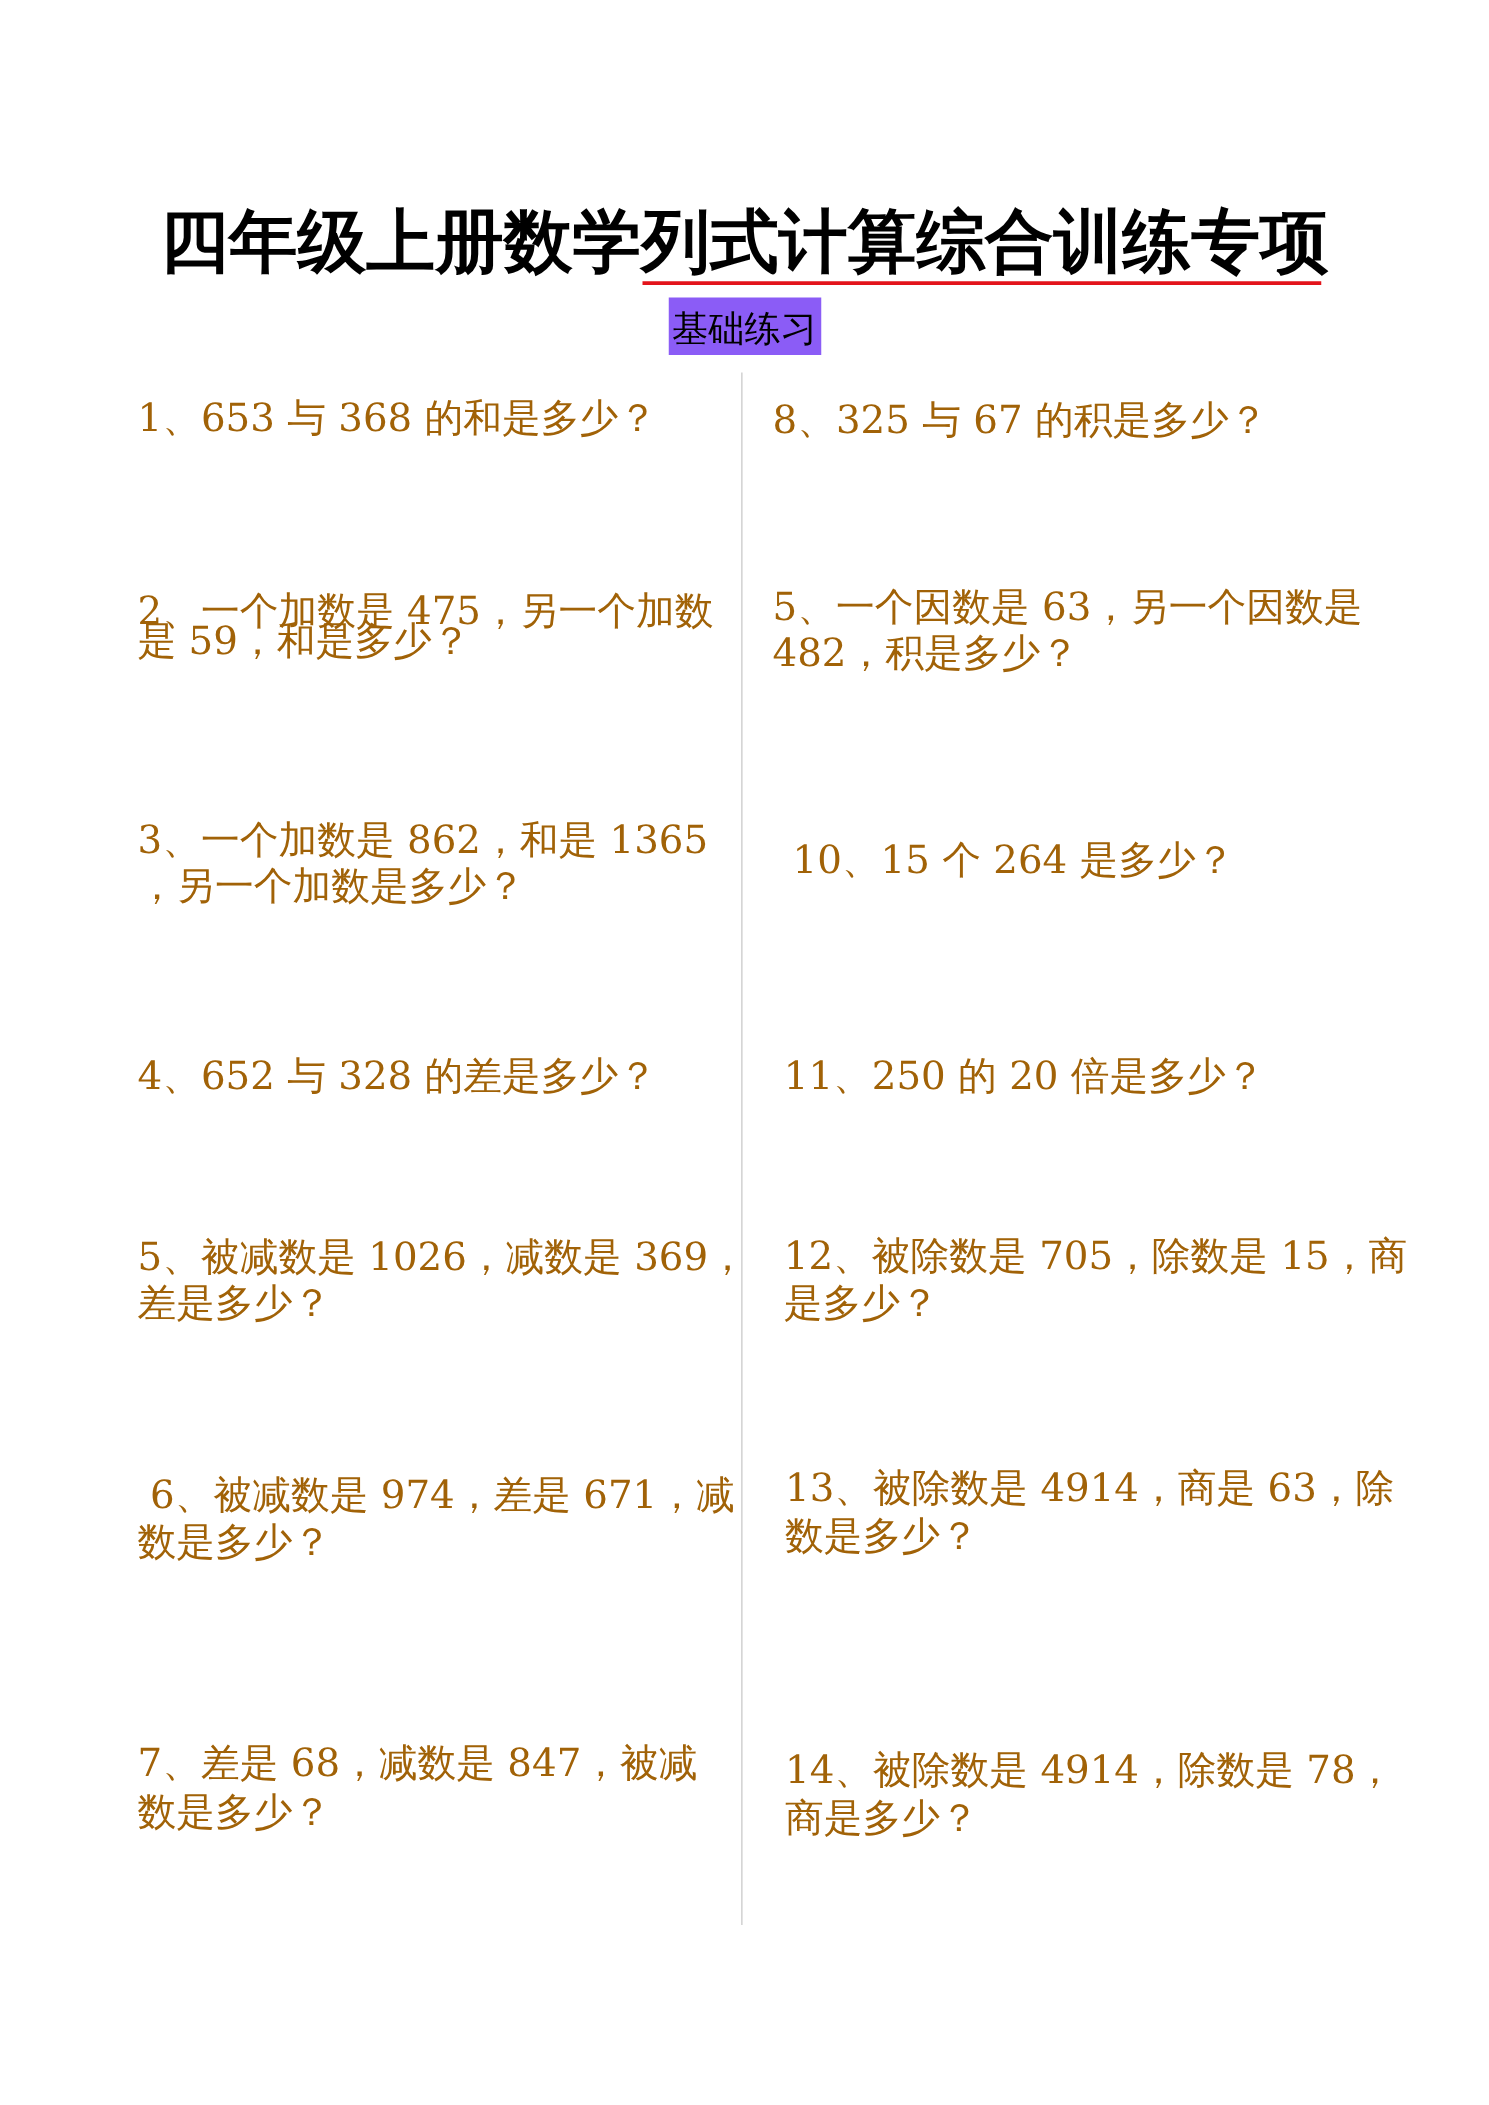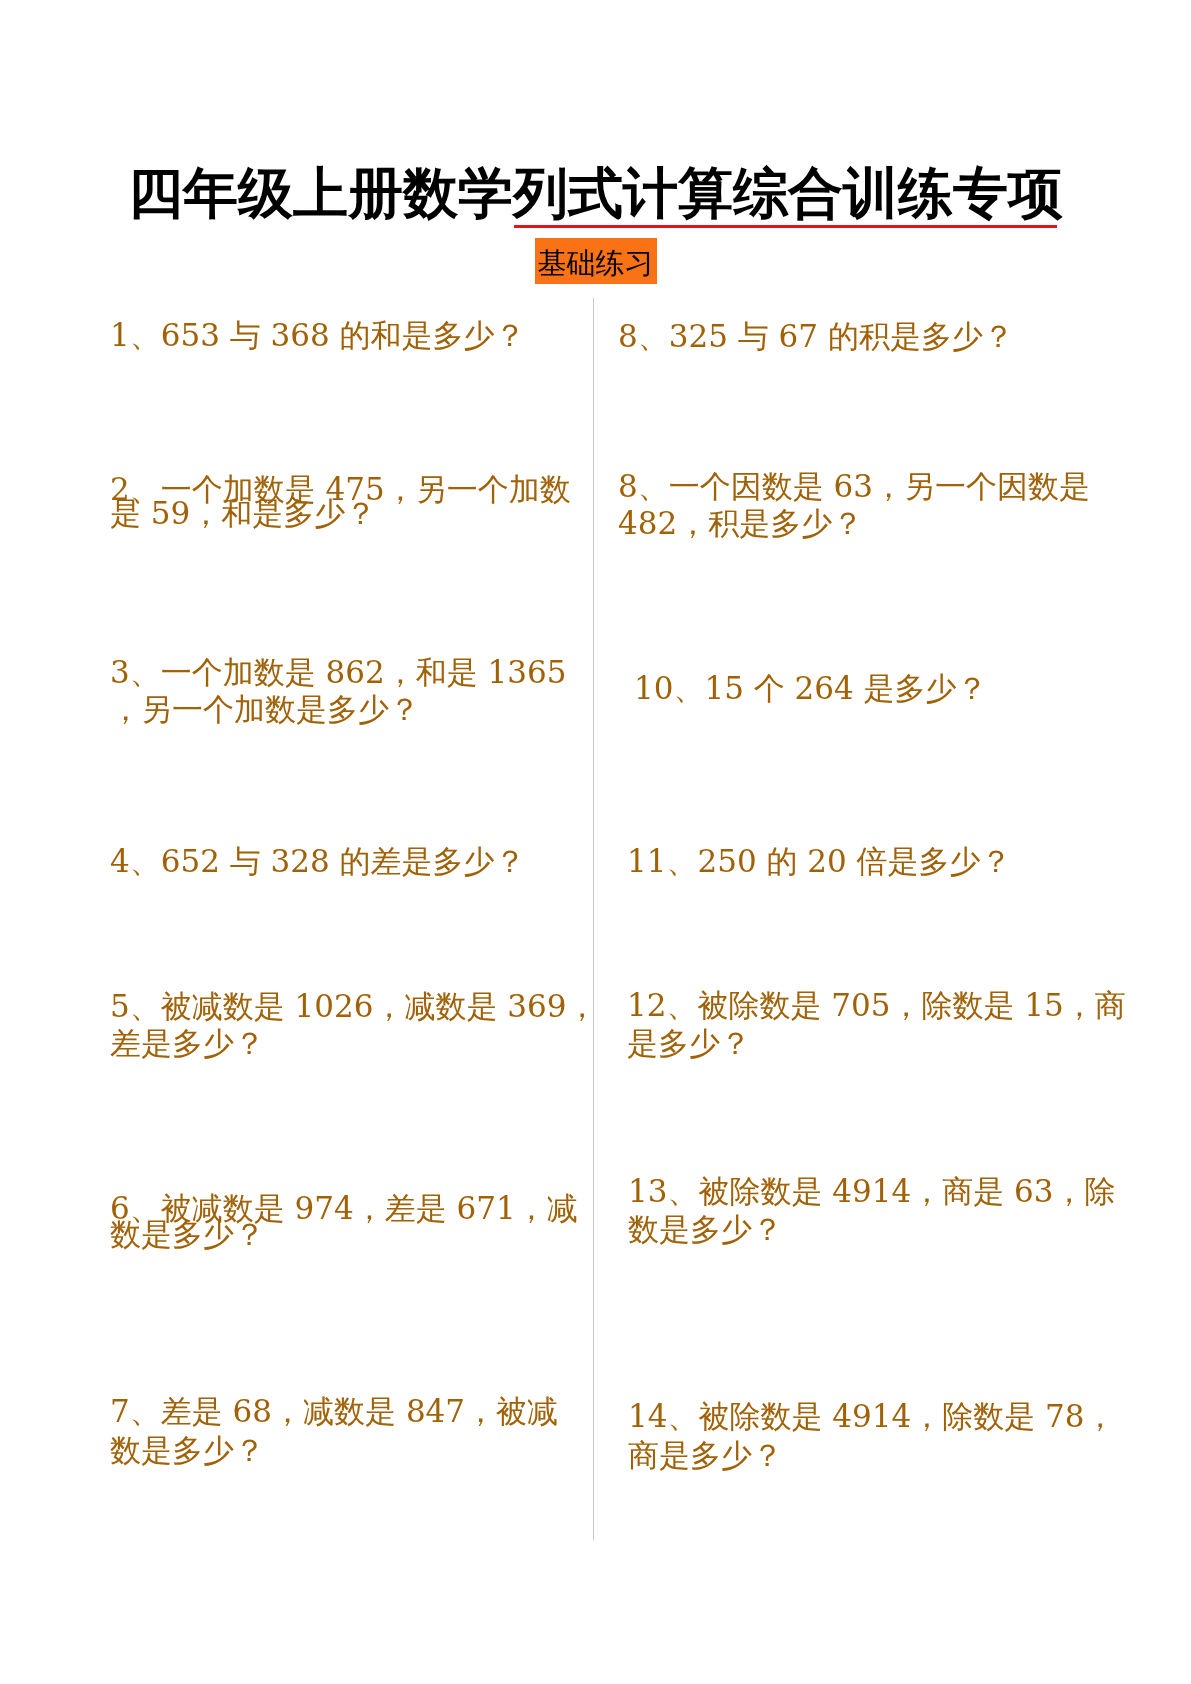--- a/index.html
+++ b/index.html
@@ -14,21 +14,21 @@
   }
   .title-underline {
     position: absolute; left: 514px; top: 225px; width: 543px; height: 3px;
     background: #e3141b;
   }
   .subtitle-wrap {
     position: absolute; top: 238px; left: 0; width: 1191px; text-align: center;
   }
   .subtitle {
     display: inline-block;
-    background: #f97316;
+    background: #8b5cf6;
     font-family: "DejaVu Sans", sans-serif;
     font-size: 29px; line-height: 42px; color: #000000;
     padding: 4px 3px 0 3px;
   }
   .divider {
     position: absolute; left: 593px; top: 298px; width: 1px; height: 1242px;
     background: #c8c8c8;
   }
   .q-line {
     position: absolute;
@@ -64,35 +64,35 @@
       <div class="q-line" style="left:110px; top:689px;">，另一个加数是多少？</div>
     </div>
     <div>
       <div class="q-line" style="left:110px; top:841px;">4、652 与 328 的差是多少？</div>
     </div>
     <div>
       <div class="q-line" style="left:110px; top:986px;">5、被减数是 1026，减数是 369，</div>
       <div class="q-line" style="left:110px; top:1023px;">差是多少？</div>
     </div>
     <div>
-      <div class="q-line" style="left:110px; top:1176px;margin-top:12px;">6、被减数是 974，差是 671，减</div>
+      <div class="q-line" style="left:120px; top:1176px;">6、被减数是 974，差是 671，减</div>
       <div class="q-line" style="left:110px; top:1214px;">数是多少？</div>
     </div>
     <div>
       <div class="q-line" style="left:110px; top:1391px;">7、差是 68，减数是 847，被减</div>
       <div class="q-line" style="left:110px; top:1430px;">数是多少？</div>
     </div>
   </div>
 
   <div>
     <div>
       <div class="q-line" style="left:618px; top:316px;">8、325 与 67 的积是多少？</div>
     </div>
     <div>
-      <div class="q-line" style="left:618px; top:466px;">8、一个因数是 63，另一个因数是</div>
+      <div class="q-line" style="left:618px; top:466px;">5、一个因数是 63，另一个因数是</div>
       <div class="q-line" style="left:618px; top:503px;">482，积是多少？</div>
     </div>
     <div>
       <div class="q-line" style="left:634px; top:668px;">10、15 个 264 是多少？</div>
     </div>
     <div>
       <div class="q-line" style="left:627px; top:841px;">11、250 的 20 倍是多少？</div>
     </div>
     <div>
       <div class="q-line" style="left:627px; top:985px;">12、被除数是 705，除数是 15，商</div>

